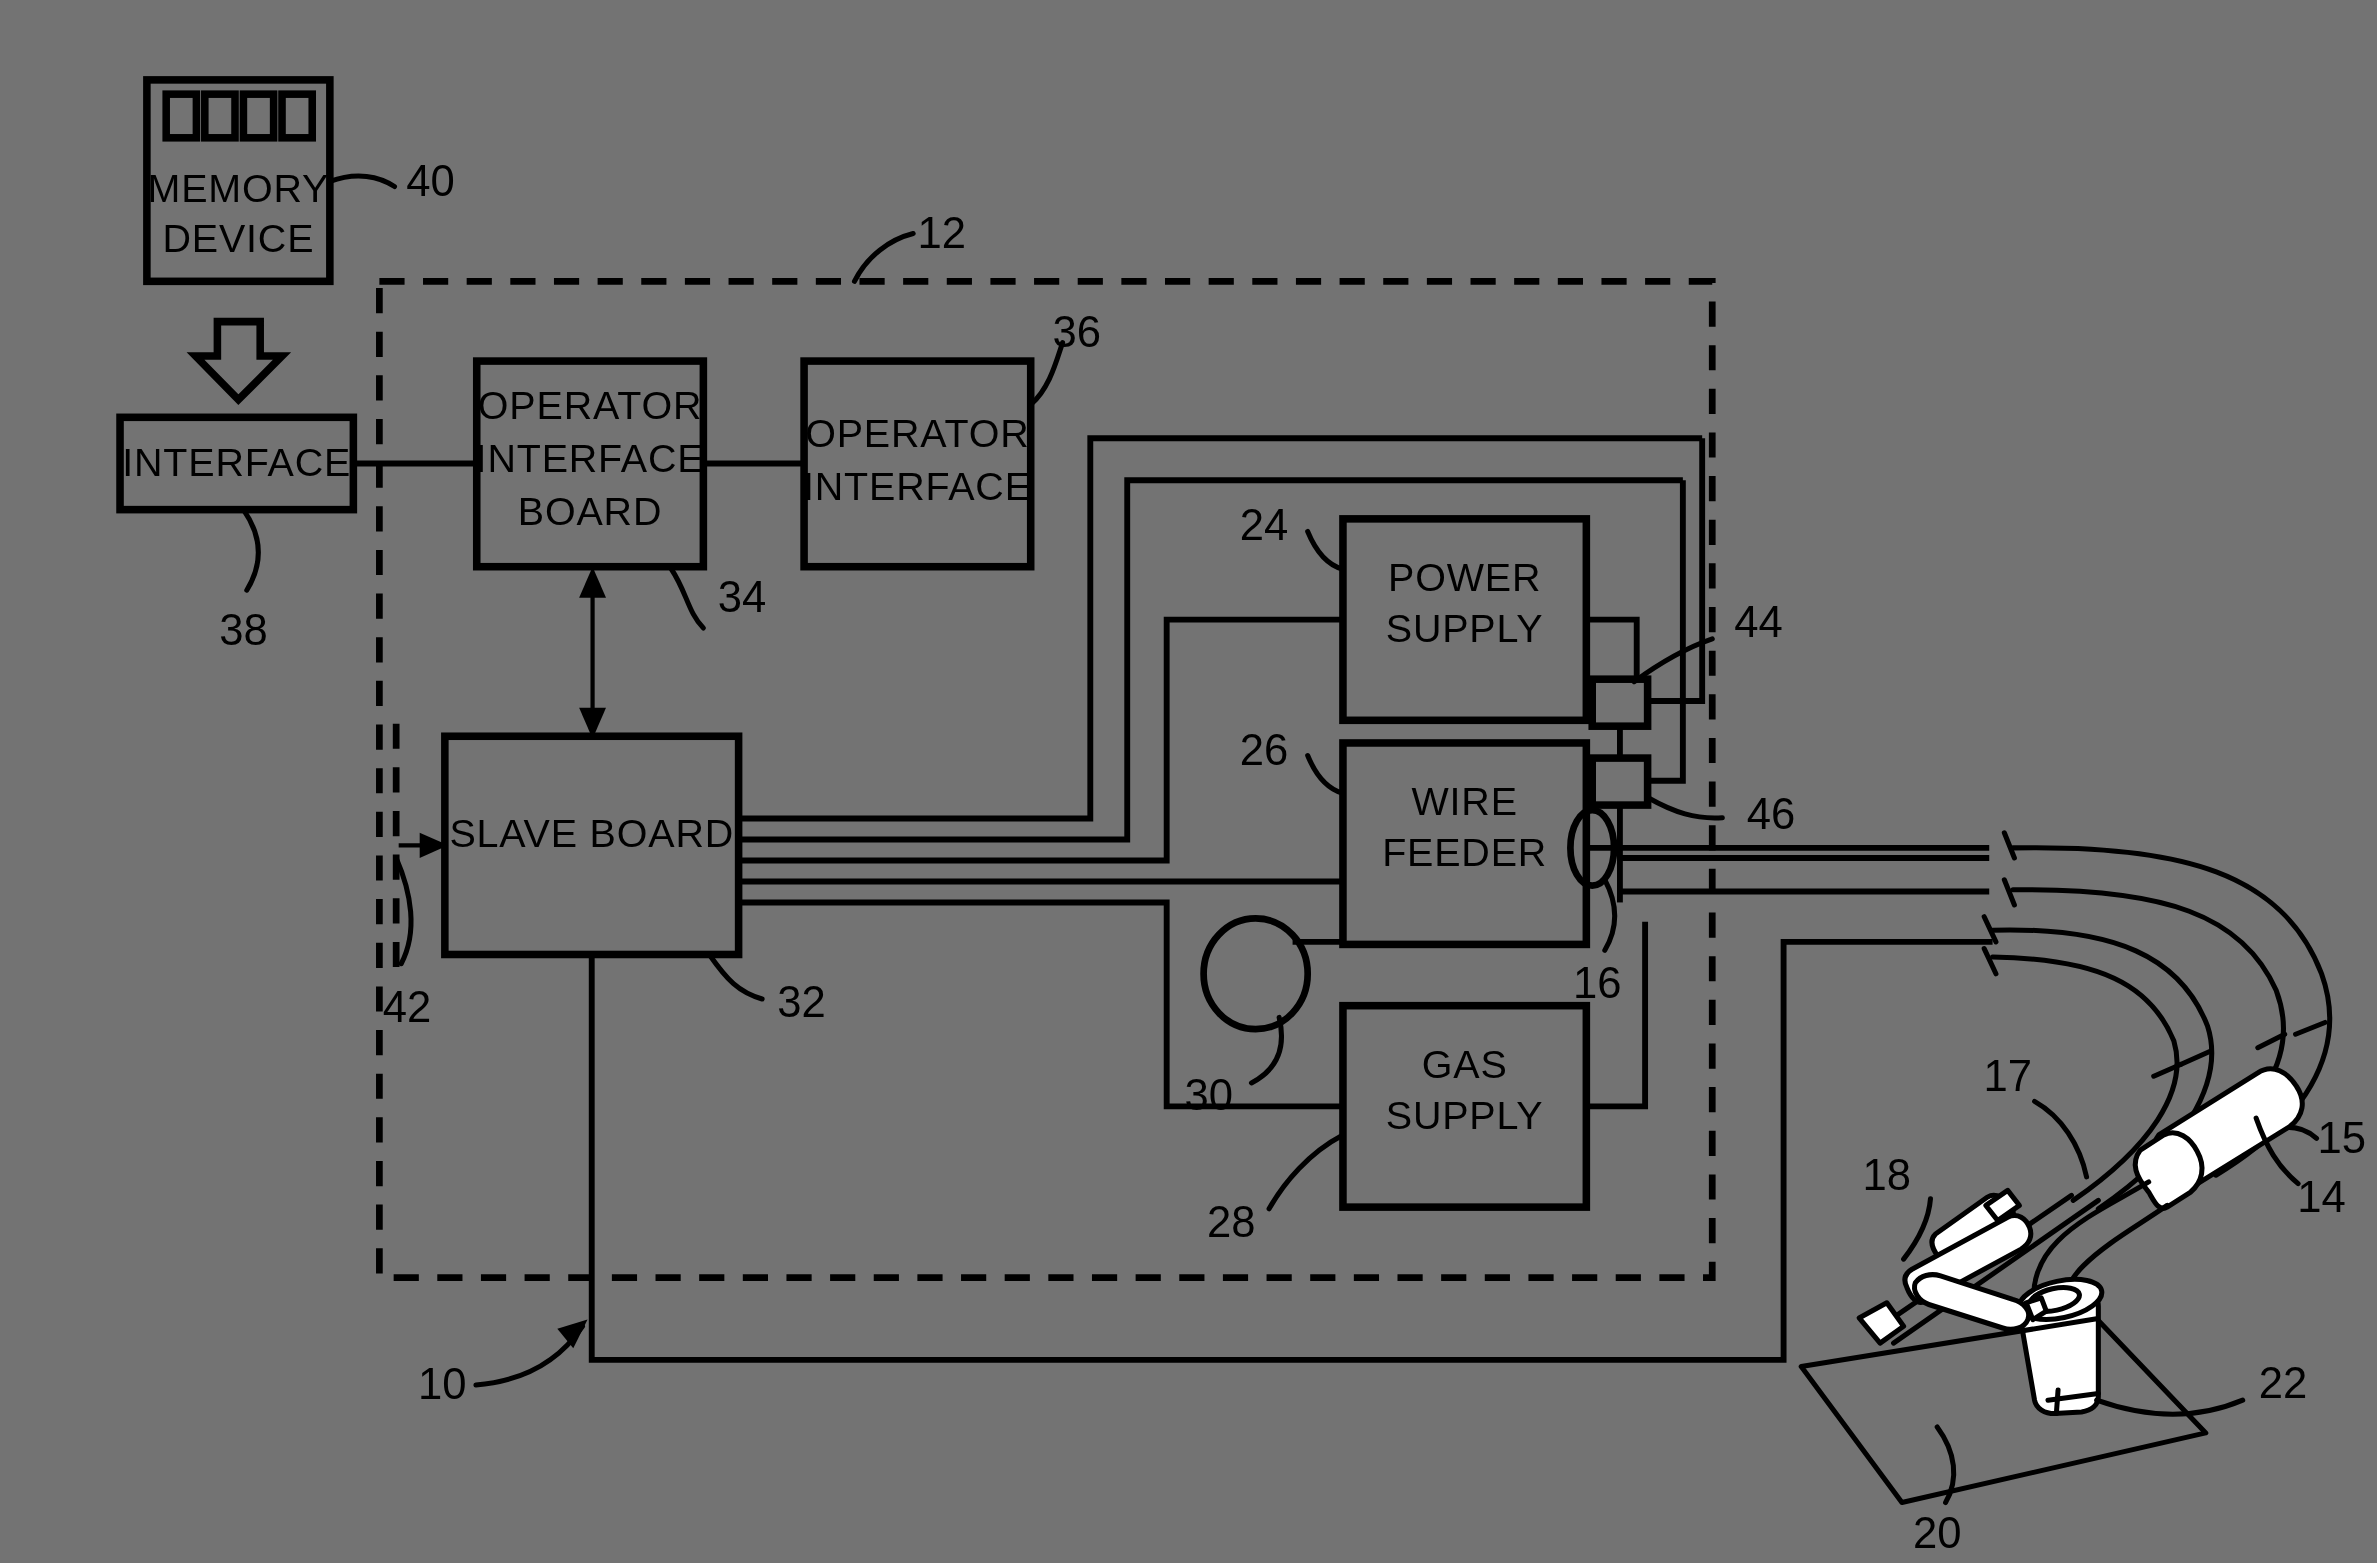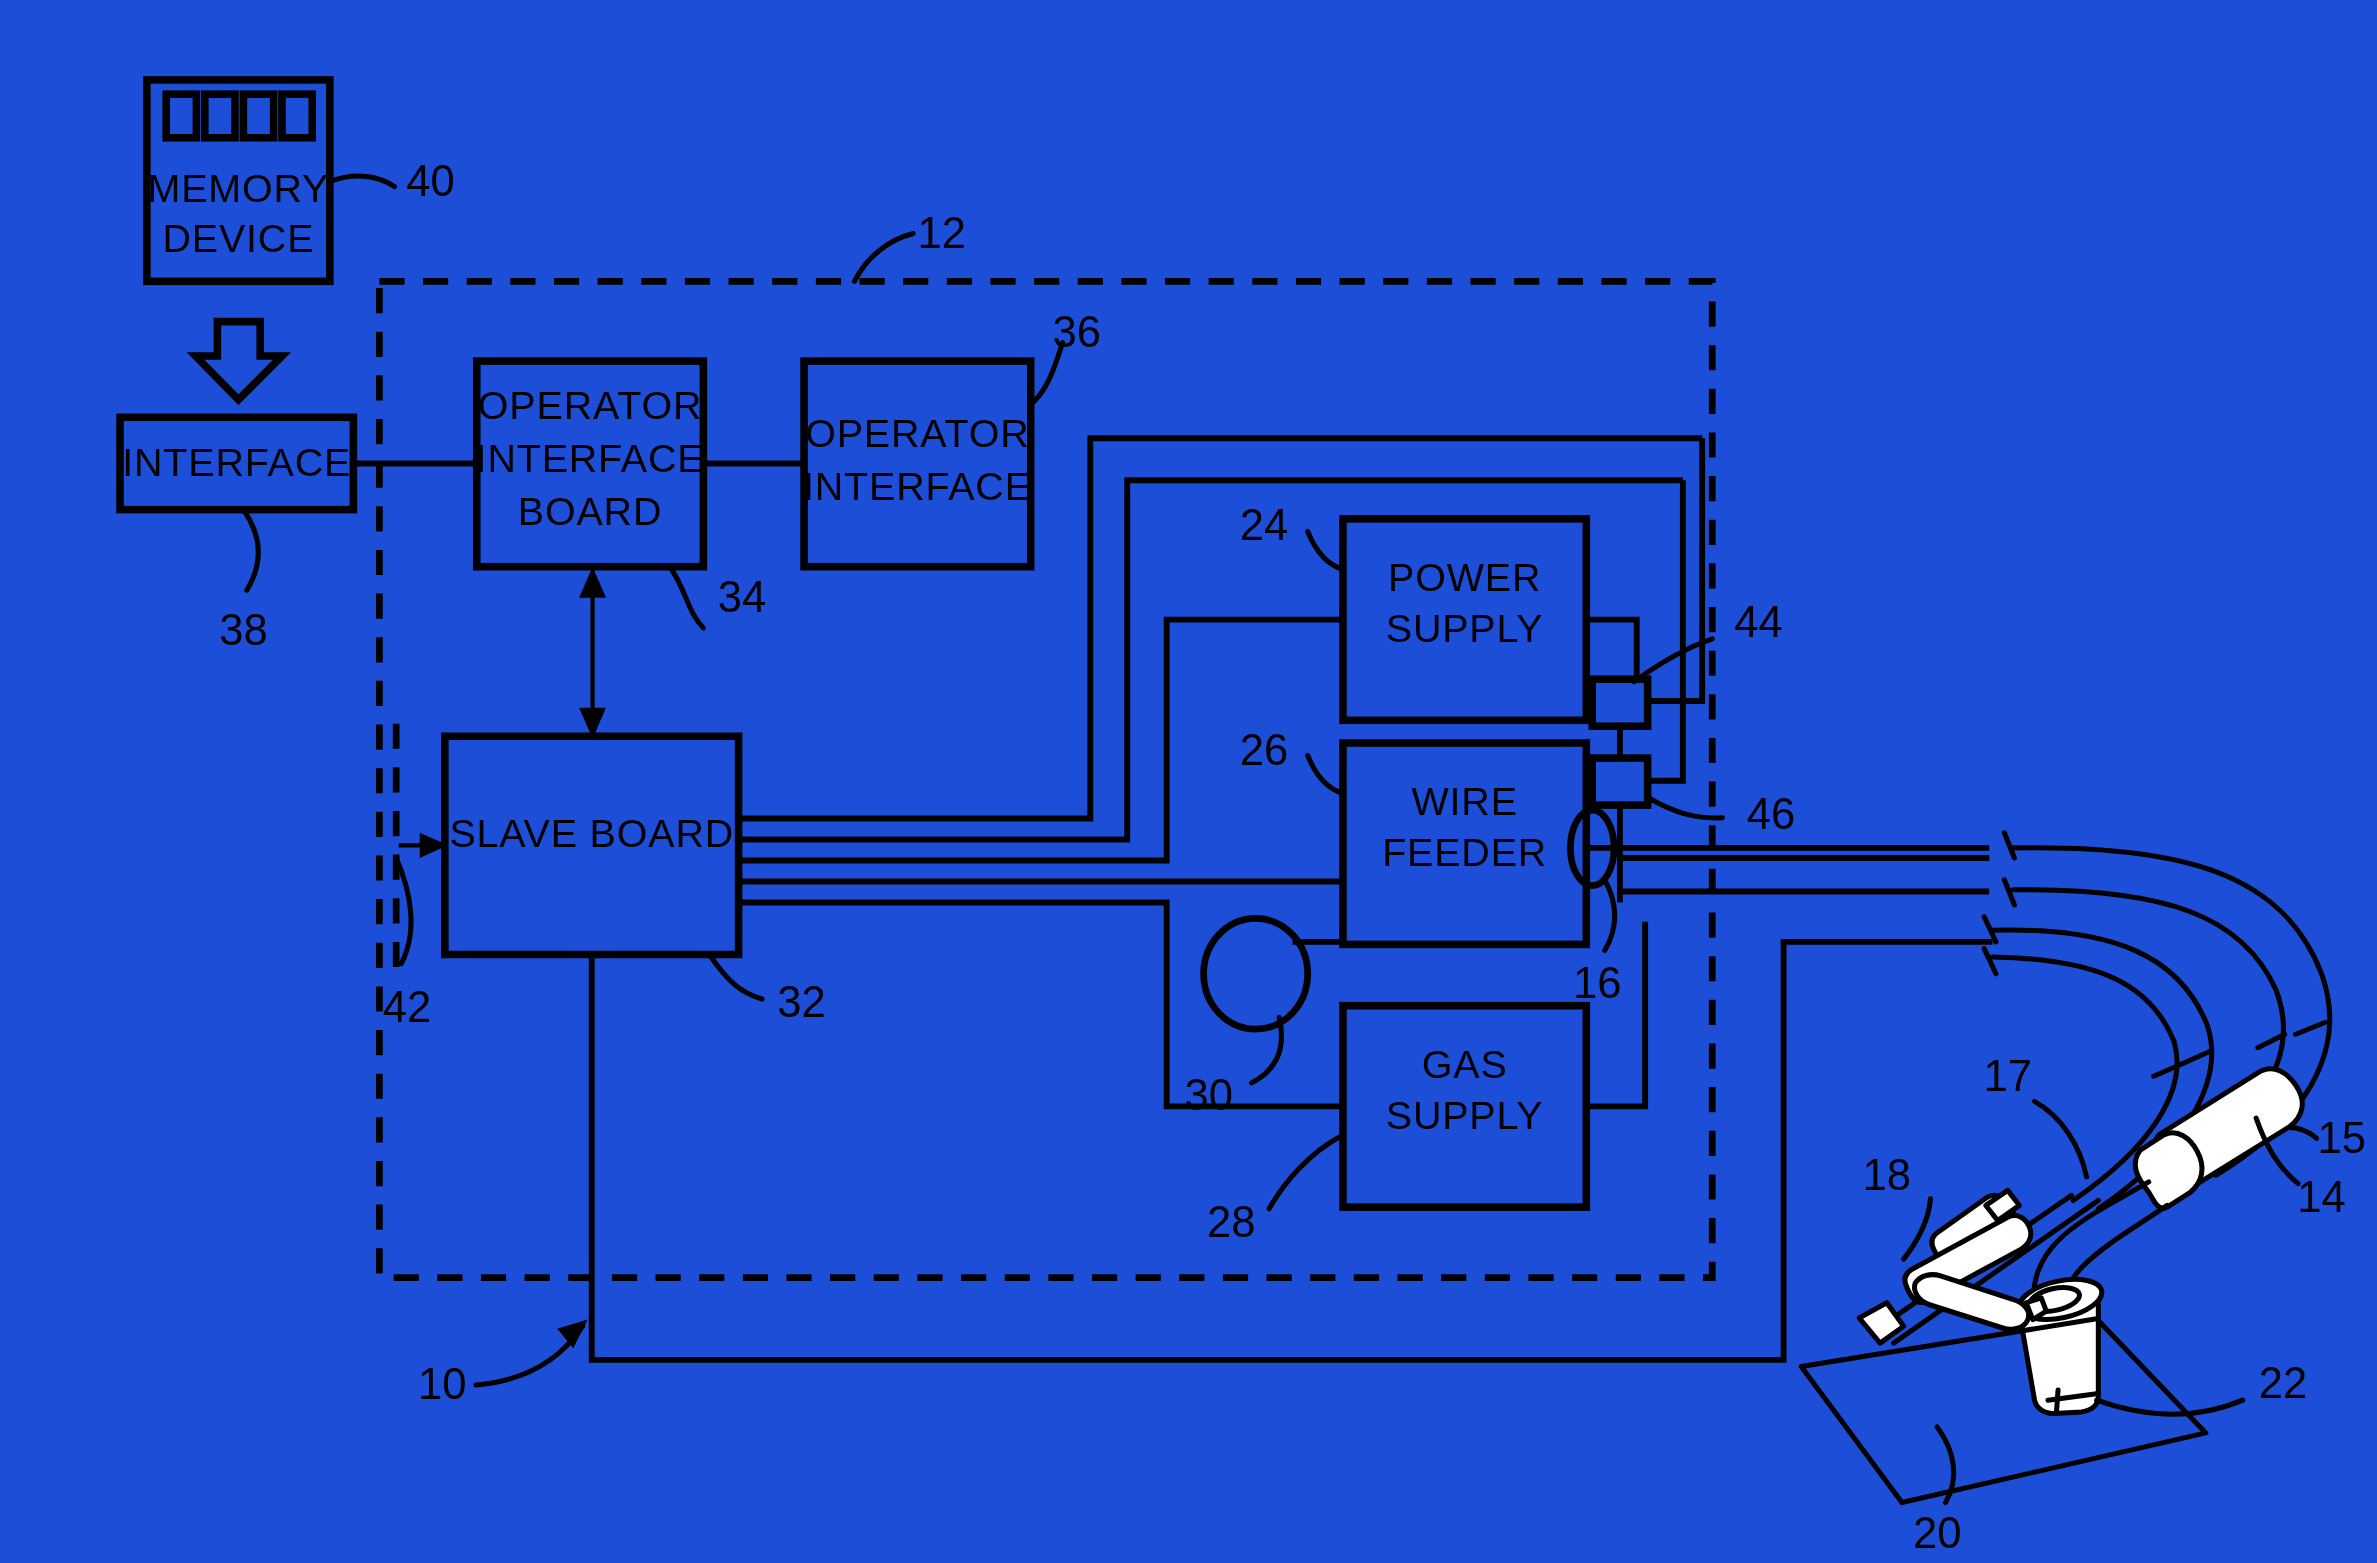--- a/index.html
+++ b/index.html
@@ -7,21 +7,21 @@
     padding: 0;
     background: #ffffff;
   }
   body {
     font-family: "Liberation Sans", sans-serif;
   }
   #figure-root {
     position: relative;
     width: 2377px;
     height: 1564px;
-    background: #1d4ed8;
+    background: #737373;
     overflow: hidden;
   }
   svg.diagram {
     position: absolute;
     left: 0;
     top: 0;
     width: 2377px;
     height: 1564px;
   }
   .blk {

